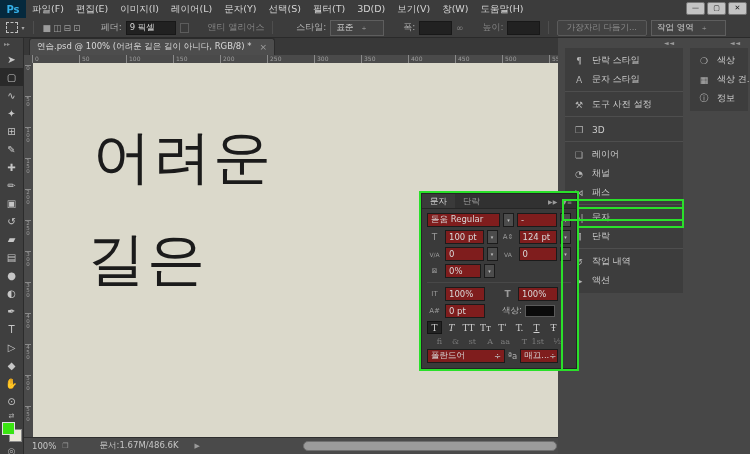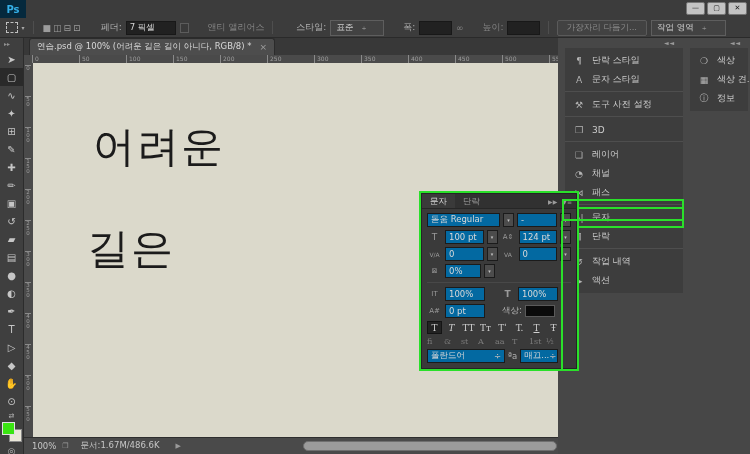--- a/index.html
+++ b/index.html
@@ -56,21 +56,21 @@
            font-size:8.5px;color:#d8d8d8;white-space:nowrap;}
   .tab-close{color:#9e9e9e;font-size:9px;}
   .hruler{position:absolute;left:0;top:17px;right:0;height:8px;background:#4a4a4a;
           border-bottom:1px solid #333;font-size:6px;color:#9e9e9e;overflow:hidden;}
   .h-num{position:absolute;top:0;border-left:1px solid #8a8a8a;padding-left:2px;height:8px;line-height:8px;}
   .vruler{position:absolute;left:0;top:25px;width:9px;bottom:17px;background:#4a4a4a;
           border-right:1px solid #333;overflow:hidden;}
   .v-num{position:absolute;left:1px;width:6px;font-size:5.5px;line-height:5px;color:#9e9e9e;
          overflow-wrap:anywhere;text-align:center;border-top:1px solid #8a8a8a;}
   .canvas{position:absolute;left:9px;top:25px;right:0;bottom:17px;background:#dbd9cb;overflow:hidden;}
-  .line{position:absolute;font-size:42px;color:#1b1b1b;letter-spacing:2px;white-space:nowrap;
+  .line{position:absolute;font-size:58px;color:#1b1b1b;letter-spacing:2px;white-space:nowrap;
         font-family:Liberation Serif, serif;}
   .l1{left:60px;top:56px;} .l2{left:54px;top:158px;} .l3{left:54px;top:258px;}
   .statusbar{position:absolute;left:0;bottom:0;right:0;height:17px;background:#4a4a4a;
              border-top:1px solid #2e2e2e;display:flex;align-items:center;font-size:8.5px;
              color:#c6c6c6;padding-left:8px;box-sizing:border-box;gap:6px;}
   .sb-icon{font-size:7px;color:#9a9a9a;}
   .hscroll-thumb{position:absolute;right:1px;top:3px;width:254px;height:10px;background:#9b9b9b;
                  border:1px solid #6f6f6f;border-radius:5px;box-sizing:border-box;}
 
   
@@ -89,64 +89,78 @@
   
   #char-panel{position:absolute;left:421px;top:193px;width:156px;height:176px;background:#3a3a3a;
               border:1px solid #242424;box-sizing:border-box;z-index:6;font-size:8.5px;}
   .cp-header{height:14px;background:#313131;border-bottom:1px solid #262626;display:flex;align-items:stretch;}
   .cp-tab{padding:0 8px;line-height:14px;font-size:8.5px;color:#9c9c9c;}
   .cp-tab.active{background:#3a3a3a;color:#d8d8d8;}
   .cp-hicons{margin-left:auto;display:flex;align-items:center;gap:5px;padding-right:4px;
              color:#9a9a9a;font-size:6px;}
   .cp-body{padding:4px 5px 0 5px;}
   .cp-row{display:flex;align-items:center;margin-bottom:3px;gap:3px;}
-  .cp-select,.cp-input{background:#0369a1;border:1px solid #1b1b1b;height:12px;color:#d8d8d8;
+  .cp-select,.cp-input{background:#7f1d1d;border:1px solid #1b1b1b;height:12px;color:#d8d8d8;
              padding:0 3px;display:flex;align-items:center;box-sizing:content-box;white-space:nowrap;overflow:hidden;}
   .cp-caretbox{width:9px;height:12px;background:#4c4c4c;border:1px solid #1b1b1b;color:#c0c0c0;
              font-size:5px;line-height:12px;text-align:center;flex:none;}
   .cp-icon{width:15px;text-align:center;color:#9a9a9a;font-size:7px;flex:none;white-space:nowrap;}
   .cp-div{border-top:1px solid #484848;margin:4px 0;}
   .cp-tbtn{width:15px;height:13px;display:flex;align-items:center;justify-content:center;
            color:#d0d0d0;font-size:9px;font-family:"DejaVu Serif",serif;}
   .cp-tbtn.selected{background:#232323;border:1px solid #141414;box-sizing:border-box;}
   .cp-tbtn.italic{font-style:italic;} .cp-tbtn.underline{text-decoration:underline;}
-  .cp-ot{width:15px;text-align:left;color:#7b7b7b;font-size:8px;font-family:"DejaVu Serif",serif;}
+  .cp-ot{width:15px;text-align:right;color:#7b7b7b;font-size:8px;font-family:"DejaVu Serif",serif;}
   .cp-swatch{width:28px;height:10px;background:#0a0a0a;border:1px solid #5a5a5a;}
   .cp-label{color:#b0b0b0;}
 
   
   .hl{position:absolute;z-index:8;pointer-events:none;border:2px solid #2ae02a;box-sizing:border-box;}
   #hl-line{border:none;background:#2ae02a;}
 </style>
 </head>
 <body>
 
 <div id="menubar">
   <div class="ps-logo">Ps</div>
+  <div style="display:flex">
+
+  <span class="menu-item">파일(F)</span>
+      <span class="menu-item">편집(E)</span>
+      <span class="menu-item">이미지(I)</span>
+      <span class="menu-item">레이어(L)</span>
+      <span class="menu-item">문자(Y)</span>
+      <span class="menu-item">선택(S)</span>
+      <span class="menu-item">필터(T)</span>
+      <span class="menu-item">3D(D)</span>
+      <span class="menu-item">보기(V)</span>
+      <span class="menu-item">창(W)</span>
+      <span class="menu-item">도움말(H)</span>
+    </div>
 </div>
 <div class="win-controls">
 
 <span class="win-btn">—</span>
     <span class="win-btn">▢</span>
     <span class="win-btn">✕</span>
   </div>
 
 <div id="optionsbar">
   <span class="tool-thumb"></span>
   <span class="caret">▾</span>
   <span class="opt-sep"></span>
   <span style="display:flex">
 
   <span class="mode-icon">■</span>
       <span class="mode-icon">◫</span>
       <span class="mode-icon">⊟</span>
       <span class="mode-icon">⊡</span>
     </span>
   <span class="opt-label">페더:</span>
-  <span class="opt-input" style="width:48px">7 픽셀</span>
+  <span class="opt-input" style="width:48px">9 픽셀</span>
   <span class="chk"></span>
   <span class="opt-label dim">앤티 앨리어스</span>
   <span class="opt-sep"></span>
   <span class="opt-label">스타일:</span>
   <span class="opt-select" style="width:48px">
     <span>표준</span>
     <span class="caret">÷</span>
   </span>
   <span class="opt-label">폭:</span>
   <span class="opt-input" style="width:28px"></span>
@@ -231,21 +245,21 @@
       <span class="v-num" style="top: 343px;">550</span>
     </div>
   <div class="canvas" style="background: rgb(219, 217, 203);">
 
   <div class="line l1" style="color: rgb(27, 27, 27);">어려운</div>
       <div class="line l2" style="color: rgb(27, 27, 27);">길은</div>
     </div>
   <div class="statusbar">
     <span>100%</span>
     <span class="sb-icon">❐</span>
-    <span style="margin-left:6px">문서:1.67M/486.6K</span>
+    <span style="margin-left:25px">문서:1.67M/486.6K</span>
     <span class="sb-icon" style="margin-left:10px">▶</span>
     <span class="hscroll-thumb"></span>
   </div>
 </div>
 
 <div id="dock">
   <span class="dock-collapse" style="left:106px">◄◄</span>
   <span class="dock-collapse" style="left:172px">◄◄</span>
   <div class="dock-col" id="dock-colA">
 

